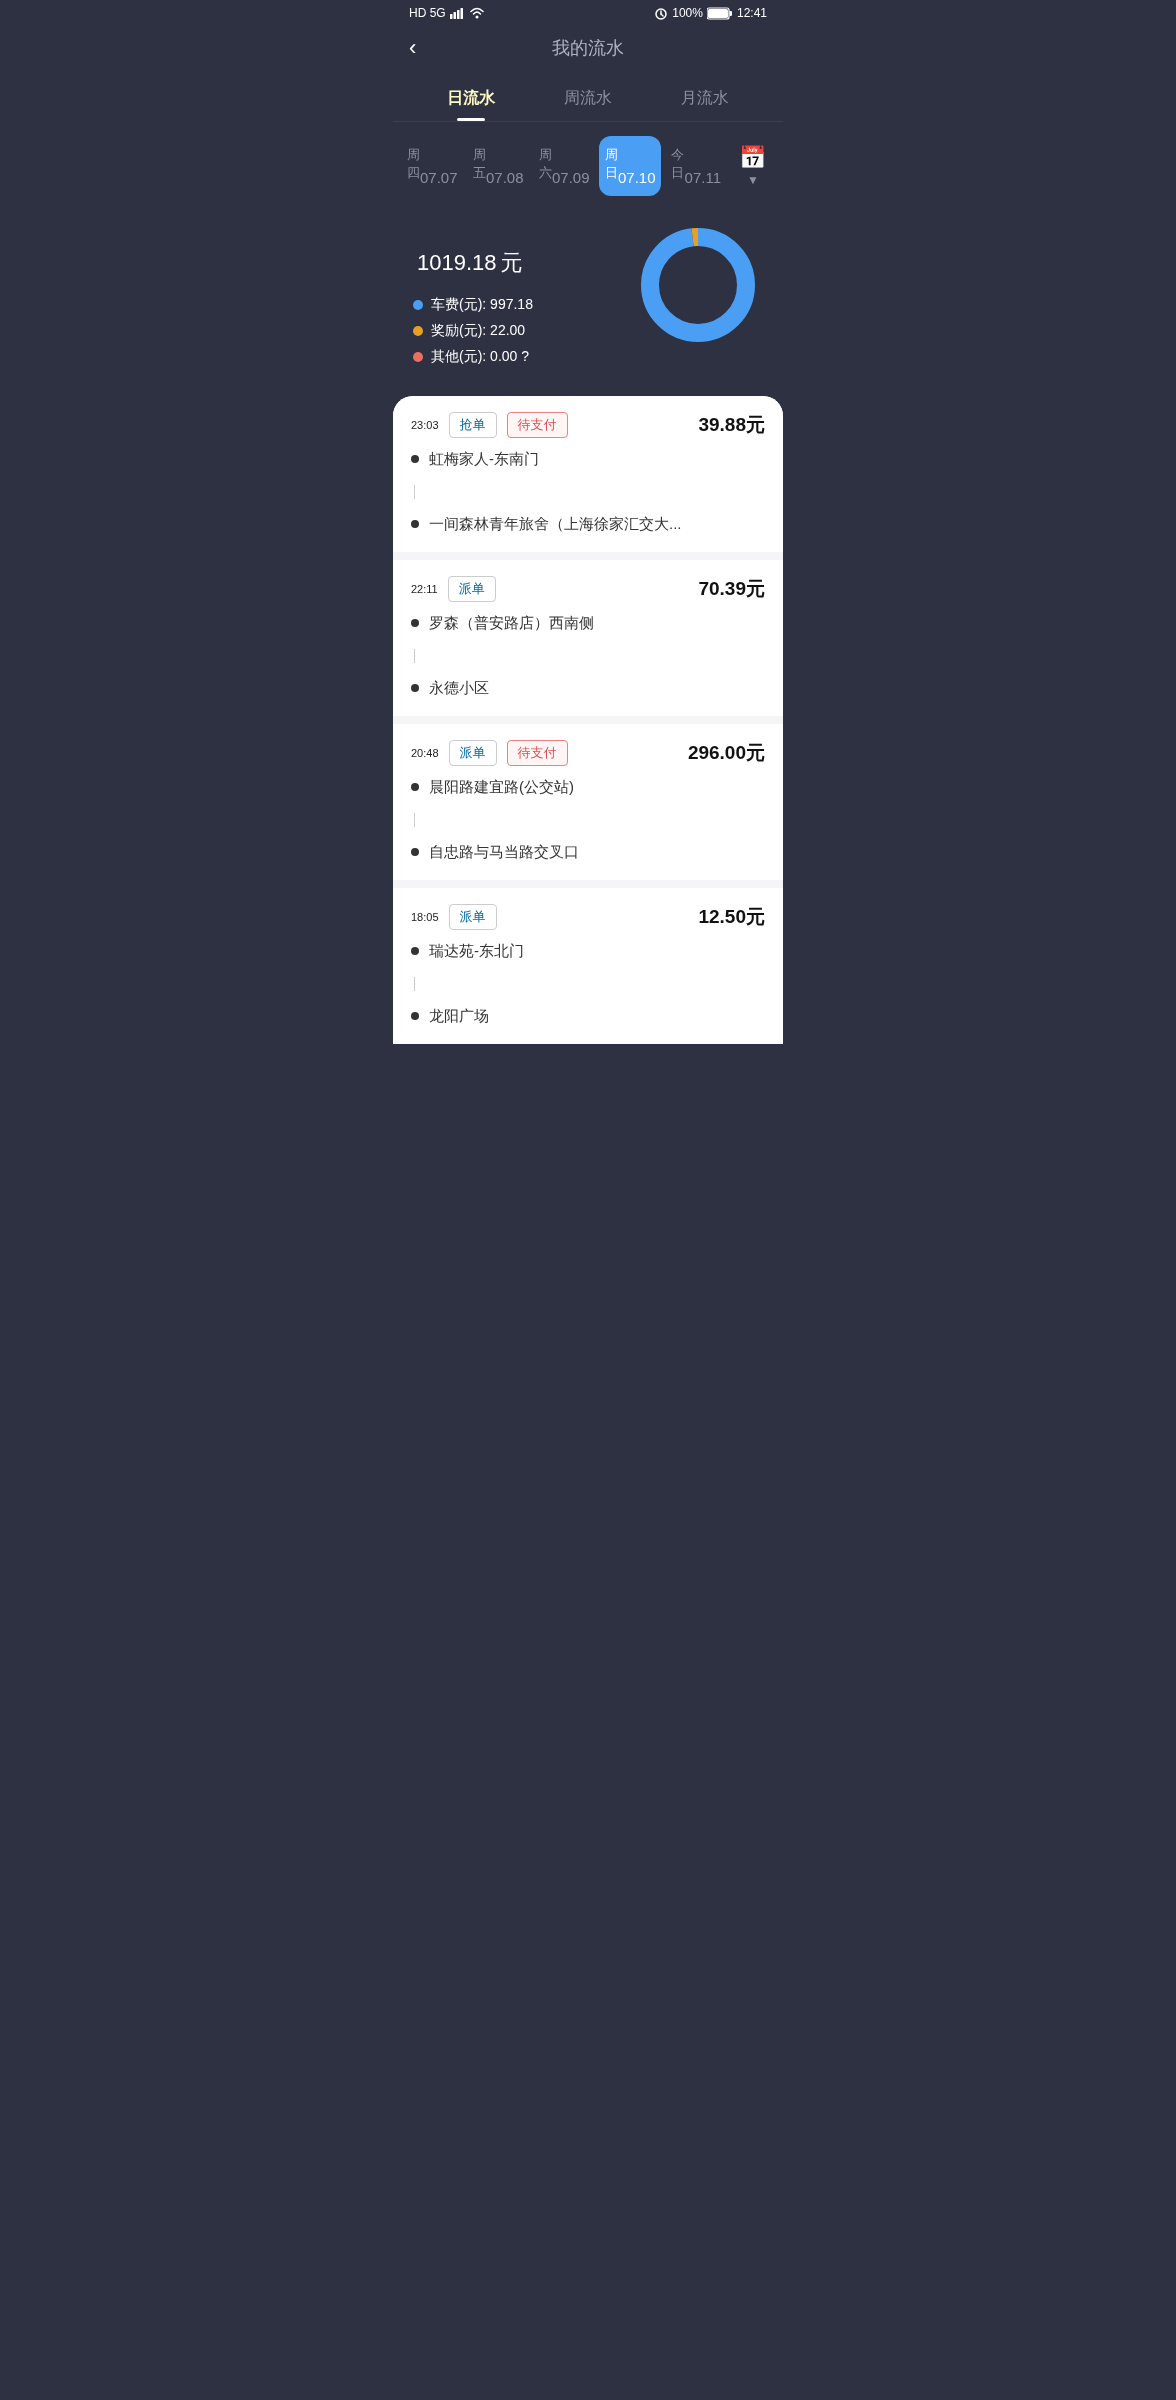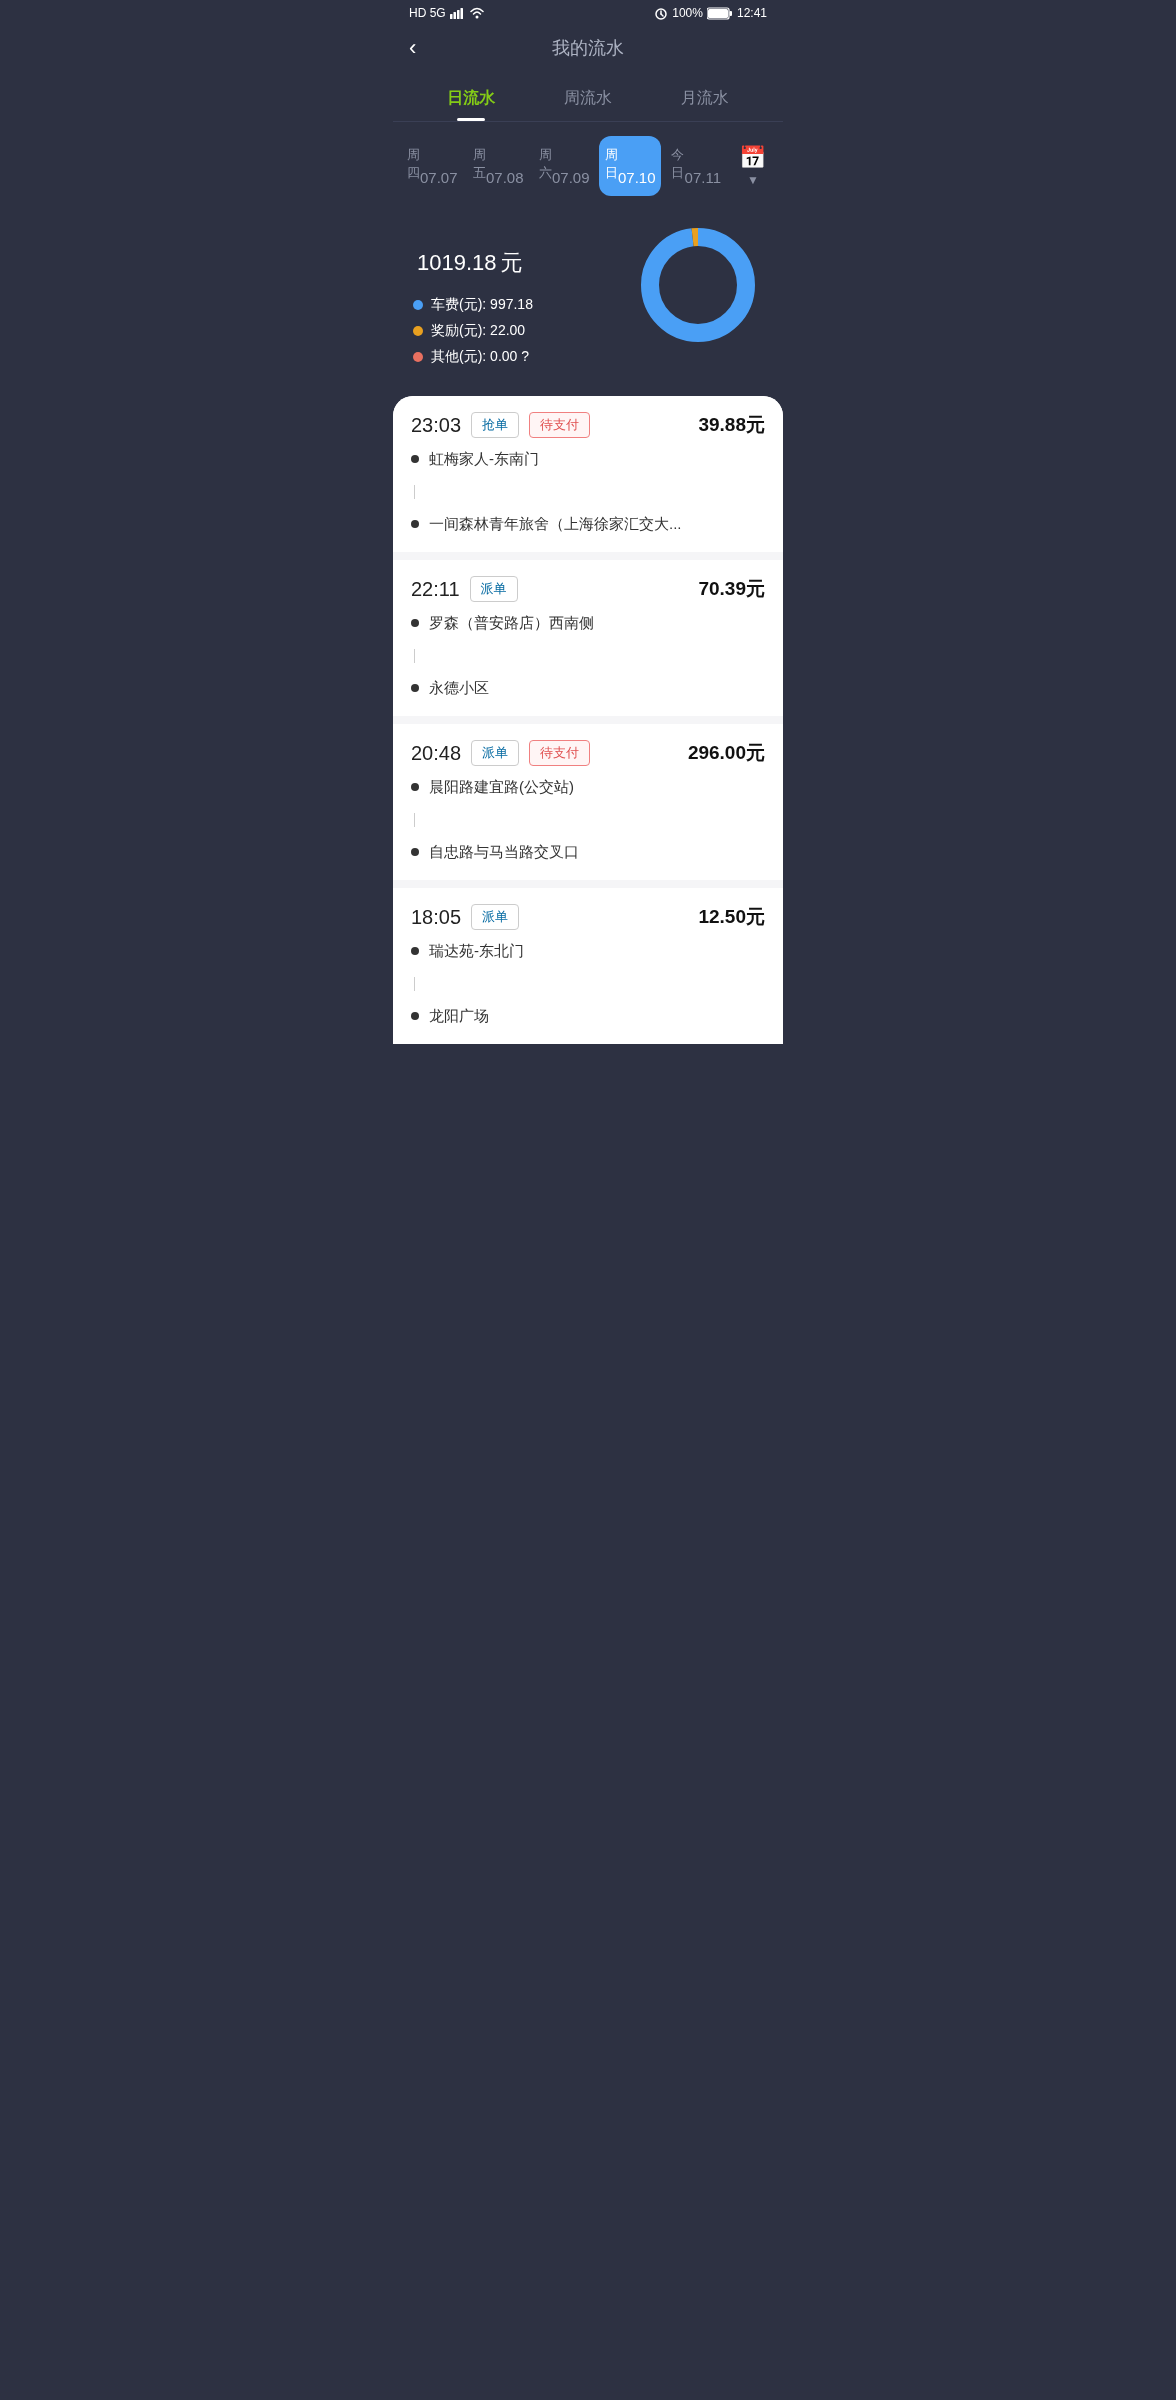--- a/index.html
+++ b/index.html
@@ -56,21 +56,21 @@
       border-bottom: 1px solid #3a3f55;
     }
     .tab {
       color: #8a90a2;
       font-size: 16px;
       padding: 12px 20px;
       cursor: pointer;
       position: relative;
     }
     .tab.active {
-      color: #84cc16;
+      color: #fef9c3;
       font-weight: 600;
     }
     .tab.active::after {
       content: '';
       position: absolute;
       bottom: 0;
       left: 50%;
       transform: translateX(-50%);
       width: 28px;
       height: 3px;
@@ -203,21 +203,21 @@
       align-items: center;
       justify-content: space-between;
       margin-bottom: 12px;
     }
     .tx-header-left {
       display: flex;
       align-items: center;
       gap: 10px;
     }
     .tx-time {
-      font-size: 20px;
+      font-size: 11px;
       font-weight: 500;
       color: #222;
     }
     .tx-tag {
       font-size: 13px;
       padding: 3px 10px;
       border-radius: 4px;
       border: 1px solid #ccc;
       color: #0369a1;
       background: #fff;

